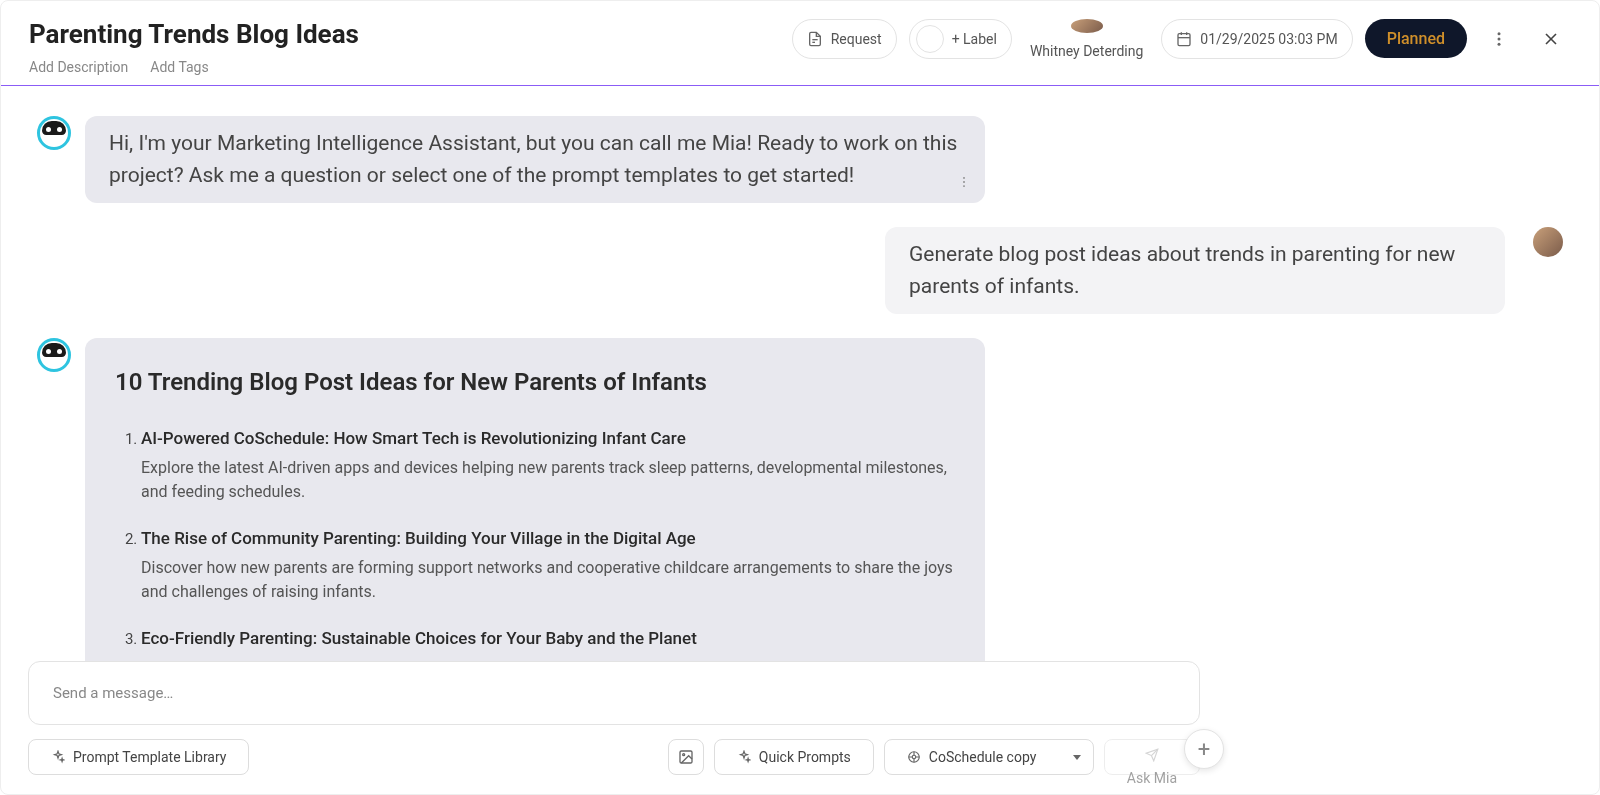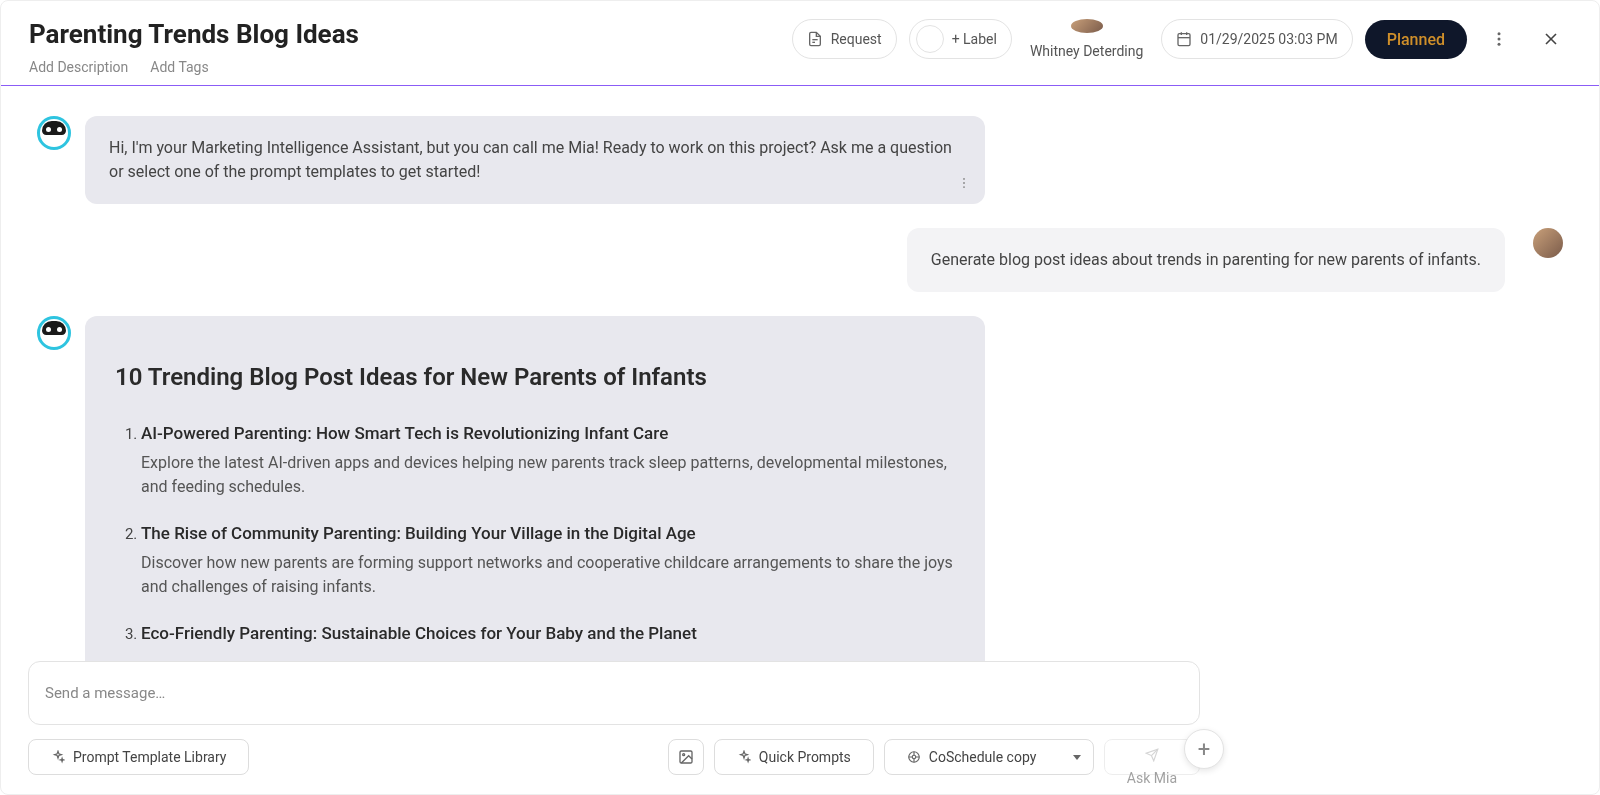--- a/index.html
+++ b/index.html
@@ -3,46 +3,46 @@
 <meta charset="utf-8">
 <style>
 * { margin: 0; padding: 0; box-sizing: border-box; }
 body { font-family: -apple-system, BlinkMacSystemFont, "Segoe UI", Roboto, sans-serif; background: #fff; color: #333; width: 1600px; height: 795px; overflow: hidden; position: relative; }
 .container { border: 1px solid #eee; border-radius: 8px; width: 100%; height: 100%; display: flex; flex-direction: column; }
 .header { padding: 18px 28px 10px 28px; display: flex; justify-content: space-between; align-items: flex-start; border-bottom: 1px solid #8b5cf6; }
 .header-left { display: flex; flex-direction: column; gap: 10px; }
 .page-title { font-size: 26px; font-weight: 700; color: #222; }
 .meta-actions { display: flex; gap: 22px; }
 .meta-link { font-size: 14px; color: #888; cursor: pointer; }
-.header-right { display: flex; align-items: flex-end; gap: 12px; }
+.header-right { display: flex; align-items: flex-start; gap: 12px; }
 .chip { display: flex; align-items: center; gap: 8px; border: 1px solid #e3e3e3; border-radius: 999px; padding: 6px 14px; height: 40px; font-size: 14px; color: #555; cursor: pointer; background: #fff; }
 .chip.user { border: none; padding: 0 6px; gap: 10px; flex-direction: column; }
 .chip-circle { width: 28px; height: 28px; border-radius: 50%; border: 1px solid #e3e3e3; display: flex; align-items: center; justify-content: center; }
 .avatar-sm { width: 32px; height: 32px; border-radius: 50%; background: linear-gradient(135deg,#c9a07a,#7a5b4a); }
 .planned-pill { background: #0f172a; color: #cf8f2a; border-radius: 999px; padding: 10px 22px; font-size: 16px; font-weight: 500; cursor: pointer; }
 .icon-btn { width: 40px; height: 40px; display: flex; align-items: center; justify-content: center; cursor: pointer; color: #555; border-radius: 6px; }
 .chat-area { flex: 1; overflow: hidden; padding: 30px 36px 0 36px; display: flex; flex-direction: column; gap: 24px; }
 .msg-row { display: flex; align-items: flex-start; gap: 14px; }
 .msg-row.user { justify-content: flex-end; }
 .bot-avatar { width: 34px; height: 34px; border-radius: 50%; background: #2ec4e0; display: flex; align-items: center; justify-content: center; flex-shrink: 0; border: 3px solid #2ec4e0; position: relative; }
 .bot-avatar-inner { width: 28px; height: 28px; border-radius: 50%; background: #fff; position: relative; }
 .bot-avatar-inner::before { content: ""; position: absolute; top: 2px; left: 2px; right: 2px; height: 14px; background: #1a1a1a; border-radius: 14px 14px 6px 6px; }
 .bot-avatar-inner::after { content: ""; position: absolute; top: 8px; left: 6px; width: 5px; height: 5px; background: #fff; border-radius: 50%; box-shadow: 11px 0 0 #fff; }
-.bubble { background: #e8e8ee; border-radius: 12px; padding: 20px 24px; font-size: 16px; color: #444; line-height: 1.5; max-width: 900px; position: relative; }
+.bubble { background: #e8e8ee; border-radius: 12px; padding: 12px 24px; font-size: 21px; color: #444; line-height: 1.5; max-width: 900px; position: relative; }
 .bubble.user { background: #f3f3f5; max-width: 620px; margin-right: 14px; }
 .bubble-ellipsis { position: absolute; right: 14px; bottom: 14px; color: #888; cursor: pointer; }
 .user-avatar { width: 30px; height: 30px; border-radius: 50%; background: linear-gradient(135deg,#c9a07a,#7a5b4a); flex-shrink: 0; }
 .response-bubble { background: #e8e8ee; border-radius: 12px; padding: 30px 30px 10px 30px; max-width: 900px; }
-.response-heading { font-size: 24px; font-weight: 600; color: #2a2a2a; margin-bottom: 32px; margin-top: 17px; }
+.response-heading { font-size: 24px; font-weight: 600; color: #2a2a2a; margin-bottom: 32px; }
 .response-list { list-style: decimal; padding-left: 26px; }
 .response-list li { margin-bottom: 24px; font-size: 15px; color: #444; }
 .item-title { font-size: 17px; font-weight: 500; color: #2a2a2a; margin-bottom: 8px; }
 .item-desc { font-size: 16px; color: #555; line-height: 1.5; }
 .composer { position: absolute; left: 28px; right: 400px; bottom: 20px; }
-.composer-input { width: 100%; border: 1px solid #e3e3e3; border-radius: 12px; padding: 18px 16px; font-size: 15px; color: #888; background: #fff; min-height: 64px; display: flex; align-items: center; }
+.composer-input { width: 100%; border: 1px solid #e3e3e3; border-radius: 12px; padding: 18px 24px; font-size: 15px; color: #888; background: #fff; min-height: 64px; display: flex; align-items: center; }
 .toolbar { display: flex; justify-content: space-between; align-items: center; margin-top: 14px; }
 .toolbar-left, .toolbar-right { display: flex; gap: 10px; align-items: center; }
 .tool-btn { display: flex; align-items: center; gap: 8px; border: 1px solid #ddd; border-radius: 8px; padding: 8px 22px; font-size: 14px; color: #444; cursor: pointer; background: #fff; height: 36px; }
 .tool-btn.icon-only { width: 36px; padding: 0; justify-content: center; }
 .tool-btn.select { padding-right: 32px; position: relative; min-width: 210px; }
 .tool-btn.select::after { content: ""; position: absolute; right: 12px; top: 15px; border-left: 4px solid transparent; border-right: 4px solid transparent; border-top: 5px solid #666; }
 .tool-btn.disabled { opacity: 0.5; flex-direction: column; }
 .fab { position: absolute; right: -24px; bottom: 6px; width: 40px; height: 40px; border-radius: 50%; background: #fff; border: 1px solid #e3e3e3; box-shadow: 0 2px 6px rgba(0,0,0,0.1); display: flex; align-items: center; justify-content: center; font-size: 22px; color: #888; cursor: pointer; }
 svg { display: block; }
 </style>
@@ -135,21 +135,21 @@
     </div>
 
     <div class="msg-row">
       <div class="bot-avatar">
           <div class="bot-avatar-inner"></div>
         </div>
       <div class="response-bubble">
         <div class="response-heading">10 Trending Blog Post Ideas for New Parents of Infants</div>
         <ol class="response-list">
           <li>
-            <div class="item-title">AI-Powered Parenting: How Smart Tech is Revolutionizing Infant Care</div>
+            <div class="item-title">AI-Powered CoSchedule: How Smart Tech is Revolutionizing Infant Care</div>
             <div class="item-desc">Explore the latest AI-driven apps and devices helping new parents track sleep patterns, developmental milestones, and feeding schedules.</div>
           </li>
           <li>
             <div class="item-title">The Rise of Community Parenting: Building Your Village in the Digital Age</div>
             <div class="item-desc">Discover how new parents are forming support networks and cooperative childcare arrangements to share the joys and challenges of raising infants.</div>
           </li>
           <li>
             <div class="item-title">Eco-Friendly Parenting: Sustainable Choices for Your Baby and the Planet</div>
           </li>
         </ol>

